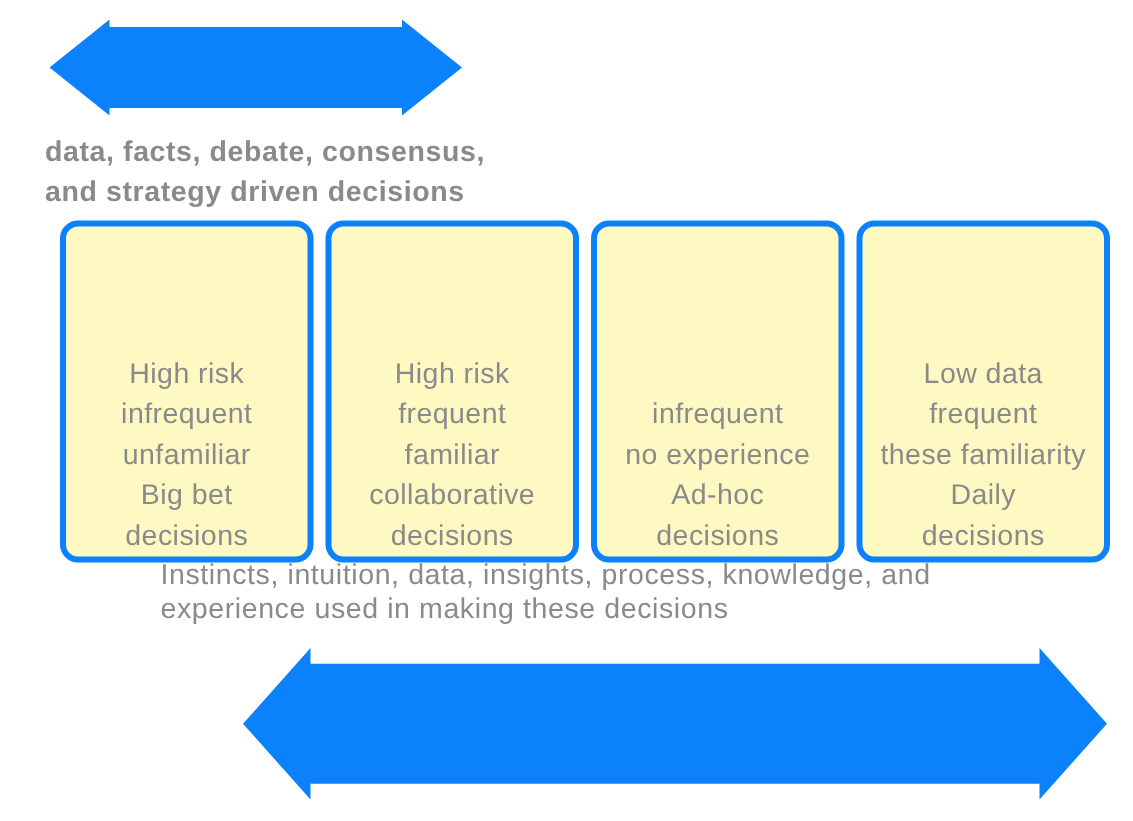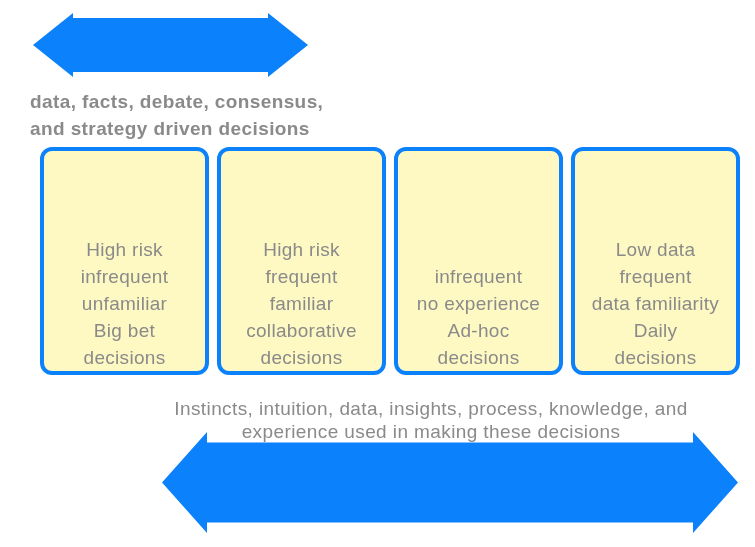--- a/index.html
+++ b/index.html
@@ -33,24 +33,23 @@
   }
   .caption.top {
     left: 30px;
     top: 88px;
     line-height: 27px;
     text-align: left;
     font-weight: bold;
   }
   .caption.bottom {
     left: 107px;
-    top: 397px;
+    top: 372px;
     width: 648px;
     line-height: 23px;
-    text-align: center;
   }
 
   .boxes-row {
     position: absolute;
     left: 40px;
     top: 147px;
     width: 700px;
     height: 228px;
     display: flex;
     gap: 8px;
@@ -121,21 +120,21 @@
       <div class="box-text">
         <div>Ad-hoc</div>
         <div>decisions</div>
       </div>
     </div>
 
     <div class="decision-box">
       <div class="box-text">
         <div>Low data</div>
         <div>frequent</div>
-        <div>data familiarity</div>
+        <div>these familiarity</div>
       </div>
       <div class="box-text">
         <div>Daily</div>
         <div>decisions</div>
       </div>
     </div>
 
   </div>
 
   <div class="caption bottom">

